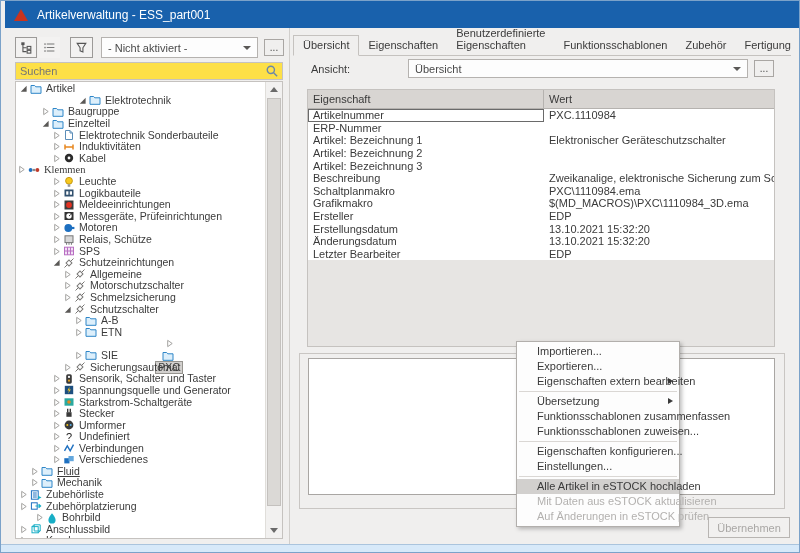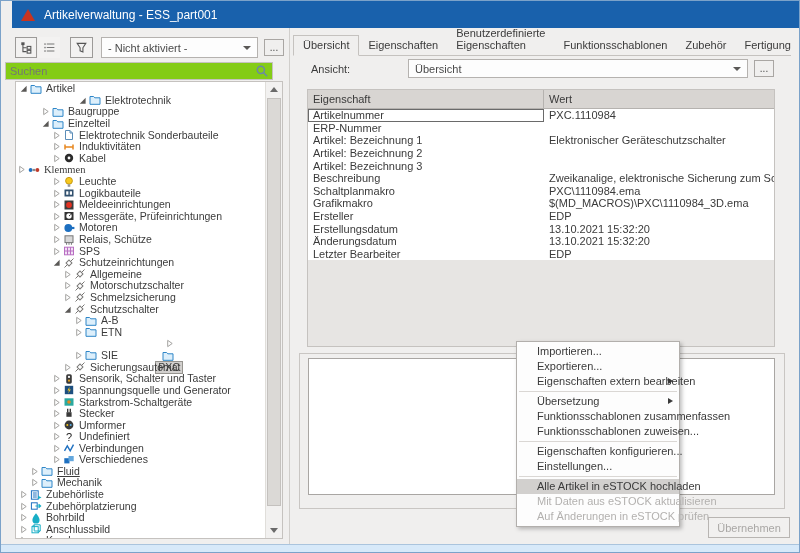--- a/index.html
+++ b/index.html
@@ -1,29 +1,29 @@
 <!DOCTYPE html>
 <html><head>
 <meta charset="utf-8">
 <style>
   html,body{margin:0;padding:0;background:#9aa4ad;font-family:"Liberation Sans","DejaVu Sans",sans-serif;}
   .window{position:relative;width:800px;height:553px;background:#f0efee;border:1px solid #7ba2c9;box-sizing:border-box;overflow:hidden;}
   
-  .titlebar{position:absolute;left:11px;top:0;right:0;height:27px;background:#1961ac;display:flex;align-items:center;padding-left:9px;box-sizing:border-box;}
+  .titlebar{position:absolute;left:4px;top:0;right:0;height:27px;background:#1961ac;display:flex;align-items:center;padding-left:9px;box-sizing:border-box;}
   .app-logo{width:0;height:0;border-left:7px solid transparent;border-right:7px solid transparent;border-bottom:12px solid #c8341f;margin-right:9px;}
   .title-text{color:#ffffff;font-size:12px;}
   .frame-bottom{position:absolute;left:0;right:0;bottom:0;height:7px;background:#d7e9f9;border-top:1px solid #aac4dd;}
   
   .tbtn{position:absolute;top:36px;height:21px;box-sizing:border-box;display:flex;align-items:center;justify-content:center;background:#f3f2f1;}
   .tbtn.bordered{border:1px solid #9c9a98;}
   .tbtn.flat{border:1px solid transparent;}
   .combo{position:absolute;box-sizing:border-box;background:#fdfdfd;border:1px solid #b5b2af;font-size:11px;color:#4a4a4a;display:flex;align-items:center;padding:0 6px;}
   .combo .arrow{margin-left:auto;width:0;height:0;border-left:4px solid transparent;border-right:4px solid transparent;border-top:4px solid #5a5856;}
   .morebtn{position:absolute;box-sizing:border-box;border:1px solid #a9a6a3;background:#f0efee;color:#4a4a4a;font-size:10px;display:flex;align-items:center;justify-content:center;line-height:1;}
-  .searchbox{position:absolute;left:4px;top:61px;width:268px;height:18px;box-sizing:border-box;background:#84cc16;border:1px solid #c5c2bf;display:flex;align-items:center;}
+  .searchbox{position:absolute;left:14px;top:61px;width:268px;height:18px;box-sizing:border-box;background:#fde047;border:1px solid #c5c2bf;display:flex;align-items:center;}
   .searchbox input{flex:1;border:none;outline:none;font-size:11px;color:#555;padding:0 4px;font-family:inherit;background:transparent;}
   .searchbox .mag{width:14px;height:14px;margin-right:3px;}
   .treebox{position:absolute;left:14px;top:80px;width:268px;height:458px;box-sizing:border-box;background:#fff;border:1px solid #c5c2bf;overflow:hidden;}
   .tree-inner{position:absolute;left:0;top:1px;right:17px;bottom:0;overflow:hidden;}
   .trow{display:flex;align-items:center;height:11.6px;font-size:10.5px;color:#3b3b3b;white-space:nowrap;}
   .trow .exp{width:11px;height:11px;flex:0 0 11px;display:flex;align-items:center;justify-content:center;}
   .trow .ti{width:13px;height:12px;flex:0 0 13px;margin-right:2px;display:flex;align-items:center;justify-content:center;}
   .trow .lbl{padding:0 2px;line-height:11px;}
   .trow.selected .lbl{background:#d2d0ce;outline:1px solid #96948f;}
   .vscroll{position:absolute;right:0;top:0;bottom:0;width:17px;background:#f2f1f0;border-left:1px solid #e0deda;box-sizing:border-box;}
@@ -617,21 +617,21 @@
             </svg>
           </span>
           <span class="ti">
             <svg width="12" height="12" viewBox="0 0 12 12" fill="none" stroke-width="1">
               <rect x="1.4" y="2.8" width="5.8" height="6.4" fill="#fff" stroke="#1d6fc0"></rect>
               <path d="M5.4 6h5.2M8.6 4.2L10.6 6l-2 1.8" stroke="#17aec6" stroke-width="1.2"></path>
             </svg>
           </span>
           <span class="lbl">Zubehörplatzierung</span>
         </div>
-        <div class="trow" style="padding-left: 2px;">
+        <div class="trow" style="padding-left: 18px;">
           <span class="exp">
             <svg width="9" height="9" viewBox="0 0 10 10">
               <path d="M3 1.5l5 3.5-5 3.5z" fill="#fff" stroke="#9a9896"></path>
             </svg>
           </span>
           <span class="ti">
             <svg width="12" height="12" viewBox="0 0 12 12" fill="none" stroke-width="1">
               <path d="M6 1.2C7.9 3.8 9.6 5.9 9.6 7.9a3.6 3.6 0 0 1-7.2 0C2.4 5.9 4.1 3.8 6 1.2z" fill="#17aec6"></path>
             </svg>
           </span>

